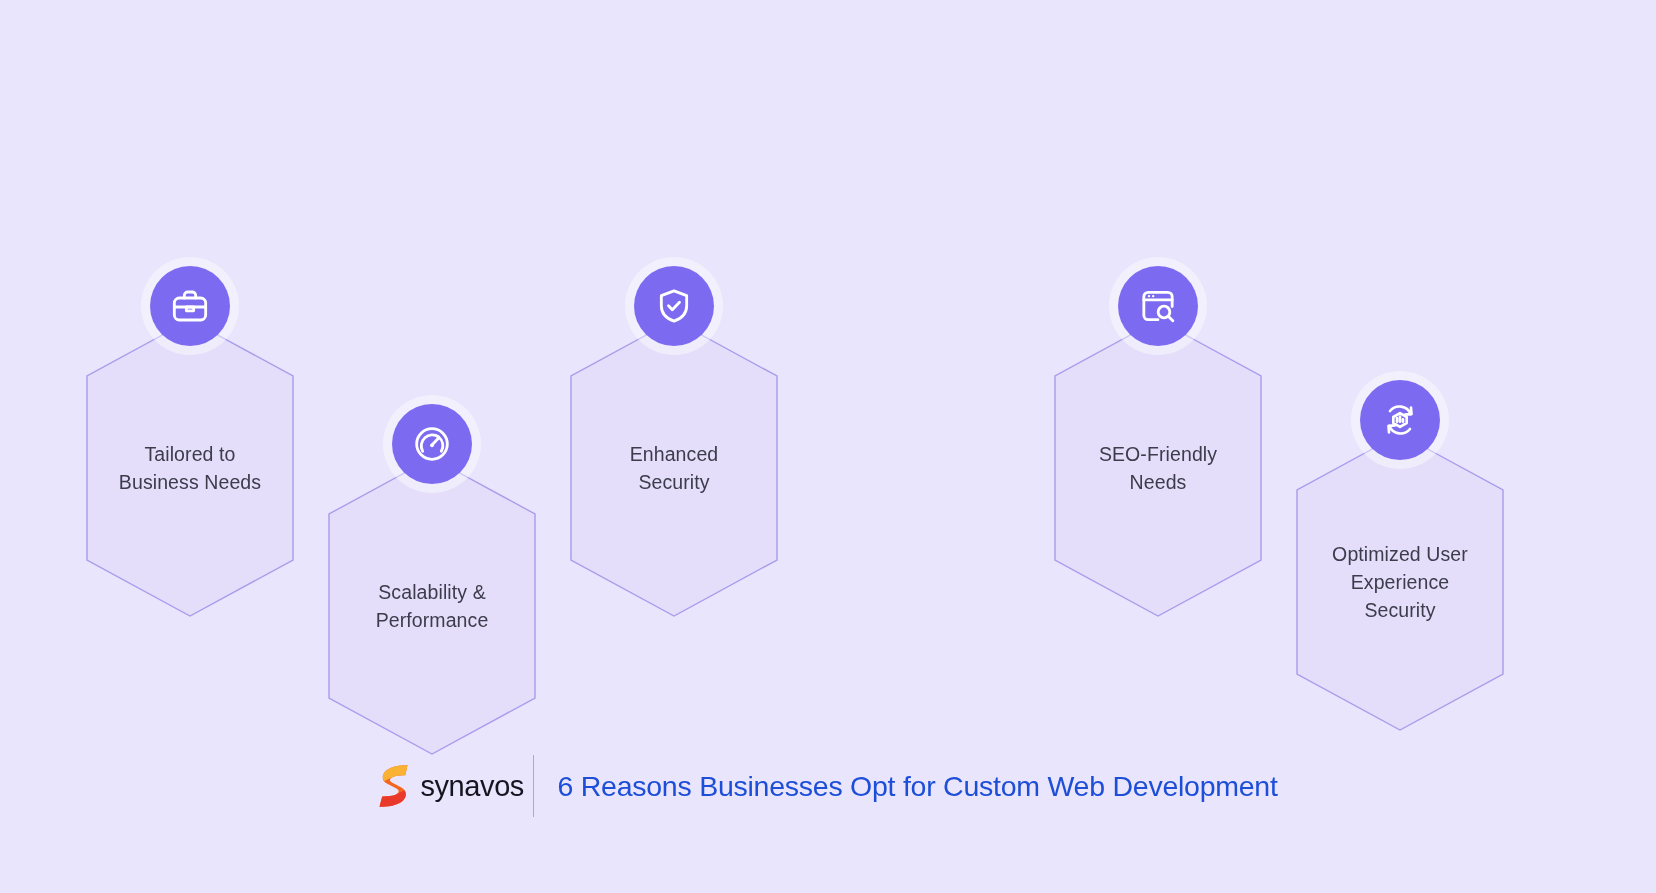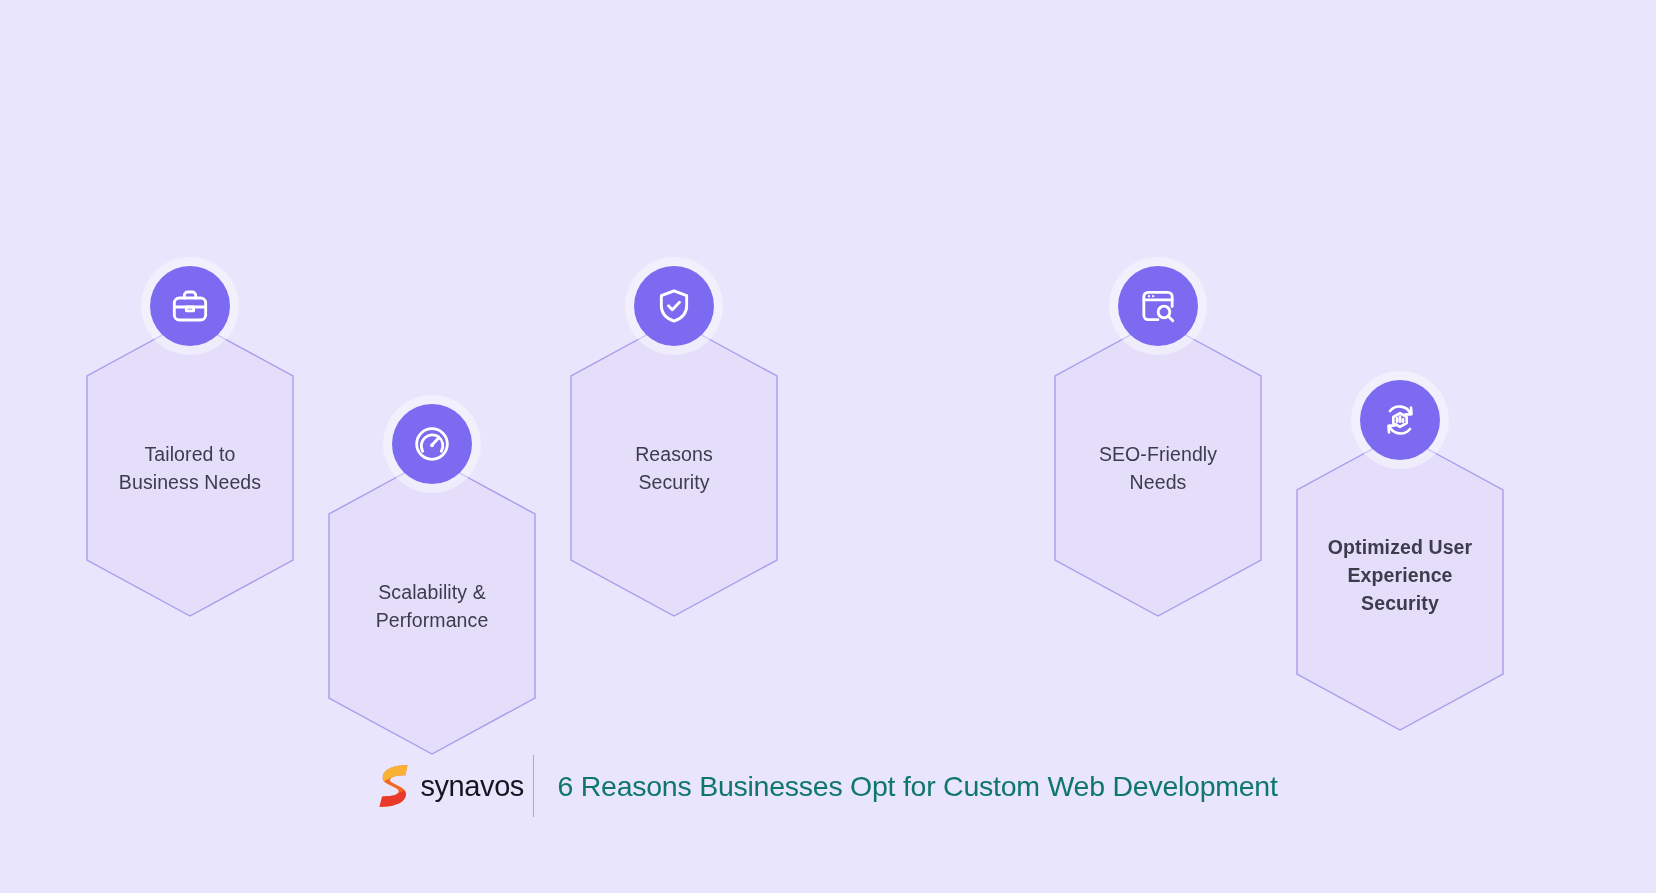--- a/index.html
+++ b/index.html
@@ -47,21 +47,21 @@
     top:122px;
     text-align:center;
     font-size:19.5px;
     line-height:28px;
     color:#3C3C4C;
     font-family:"Liberation Sans", sans-serif;
     letter-spacing:0.1px;
     white-space:pre-line;
   }
 
-  .hex-card.three-line .hex-label { top:101px;font-weight:bold; }
+  .hex-card.three-line .hex-label { top:108px; }
 
   
   .icon-badge {
     position:absolute;
     left:50%;
     top:-52px;
     transform:translateX(-50%);
     width:80px;
     height:80px;
     border-radius:50%;
@@ -106,21 +106,21 @@
   .footer-divider {
     width:1.5px;
     height:62px;
     background:#9B93B8;
     opacity:0.75;
   }
 
   .footer-title {
     padding-left:23px;
     font-size:28.5px;
-    color:#0f766e;
+    color:#1d4ed8;
     font-family:"Liberation Sans", sans-serif;
     letter-spacing:-0.25px;
     white-space:nowrap;
   }
 </style>
 </head>
 <body>
 
 <div id="stage">
 
@@ -166,21 +166,21 @@
       <svg viewBox="0 0 210 300" xmlns="http://www.w3.org/2000/svg">
         <polygon points="105,2 208,58 208,242 105,298 2,242 2,58" fill="#E4DEFA" stroke="#A99CEC" stroke-width="1.4"></polygon>
       </svg>
     </div>
     <div class="icon-badge">
       <svg width="40" height="40" viewBox="0 0 24 24" fill="none" stroke="#FFFFFF" stroke-width="1.7" stroke-linecap="round" stroke-linejoin="round">
         <path d="M12 2.9l7.6 2.9v6.1c0 4.5-3.1 7.7-7.6 9.2-4.5-1.5-7.6-4.7-7.6-9.2V5.8z"></path>
         <path d="M8.7 11.9l2.3 2.4 4.3-4.6"></path>
       </svg>
     </div>
-    <div class="hex-label">Reasons
+    <div class="hex-label">Enhanced
 Security</div>
   </div>
 
 
   <div class="hex-card" id="card-4" style="left: 1053px; top: 318px;">
     <div class="hex-shape">
       <svg viewBox="0 0 210 300" xmlns="http://www.w3.org/2000/svg">
         <polygon points="105,2 208,58 208,242 105,298 2,242 2,58" fill="#E4DEFA" stroke="#A99CEC" stroke-width="1.4"></polygon>
       </svg>
     </div>

